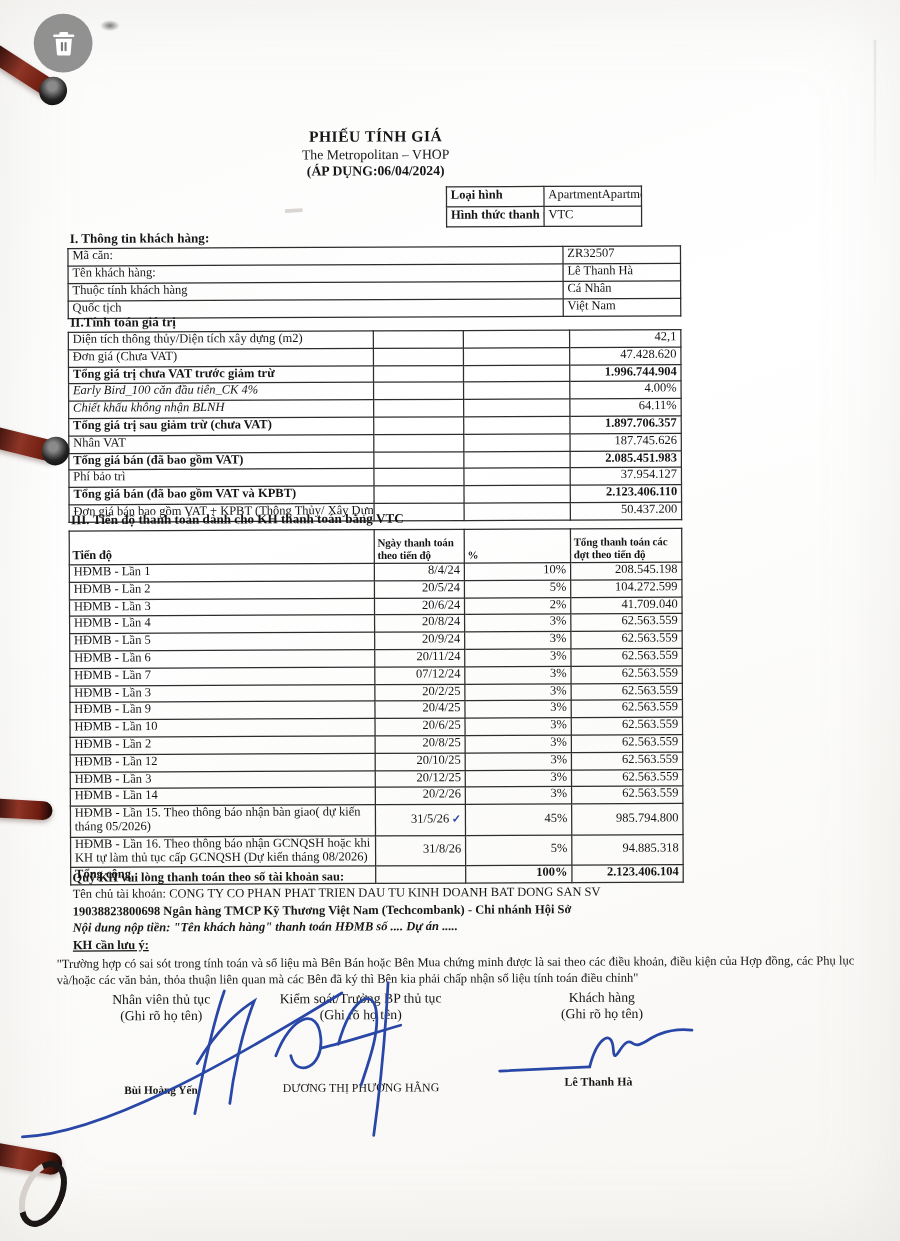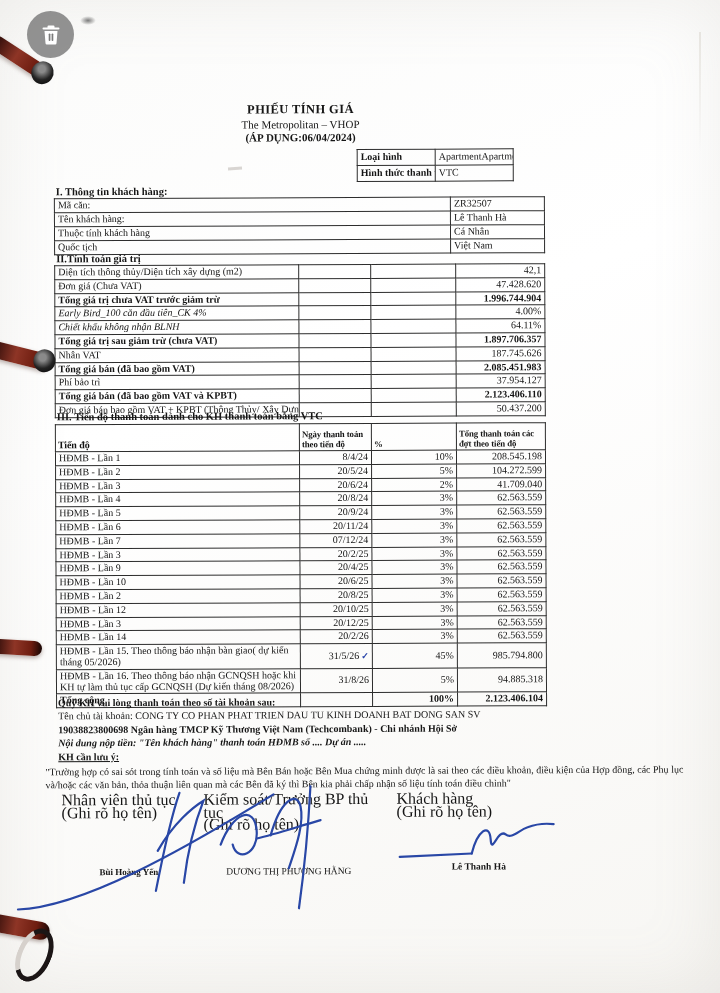--- a/index.html
+++ b/index.html
@@ -71,21 +71,21 @@
   .ink-check{color:#2642a8;font-weight:bold;margin-left:2px;font-size:9px;}
 
   
   .footer-block{position:absolute;left:55px;top:695px;width:620px;font-size:10px;line-height:13.4px;}
   .f-bold{font-weight:bold;}
   .f-bi{font-weight:bold;font-style:italic;}
   .f-ul{font-weight:bold;text-decoration:underline;}
   .disclaimer{position:absolute;left:42px;top:764px;width:638px;font-size:10px;line-height:13px;text-align:justify;}
 
   
-  .sig-col{position:absolute;font-size:16px;line-height:12.5px;}
+  .sig-col{position:absolute;text-align:center;font-size:11px;line-height:12.5px;}
   .sc1{left:58px;top:793px;width:135px;}
   .sc2{left:200px;top:793px;width:170px;}
   .sc3{left:393px;top:793px;width:170px;}
   .sig-name{position:absolute;text-align:center;font-size:9px;}
   .n1{left:55px;top:866px;width:140px;font-weight:bold;}
   .n2{left:192px;top:866px;width:186px;font-size:9.5px;}
   .n3{left:395px;top:862px;width:160px;font-weight:bold;font-size:9.5px;}
   .sig-ink{position:absolute;z-index:5;}
   .sig-ink path{stroke:#2947a6;stroke-width:2.2;fill:none;stroke-linecap:round;}
 </style>

